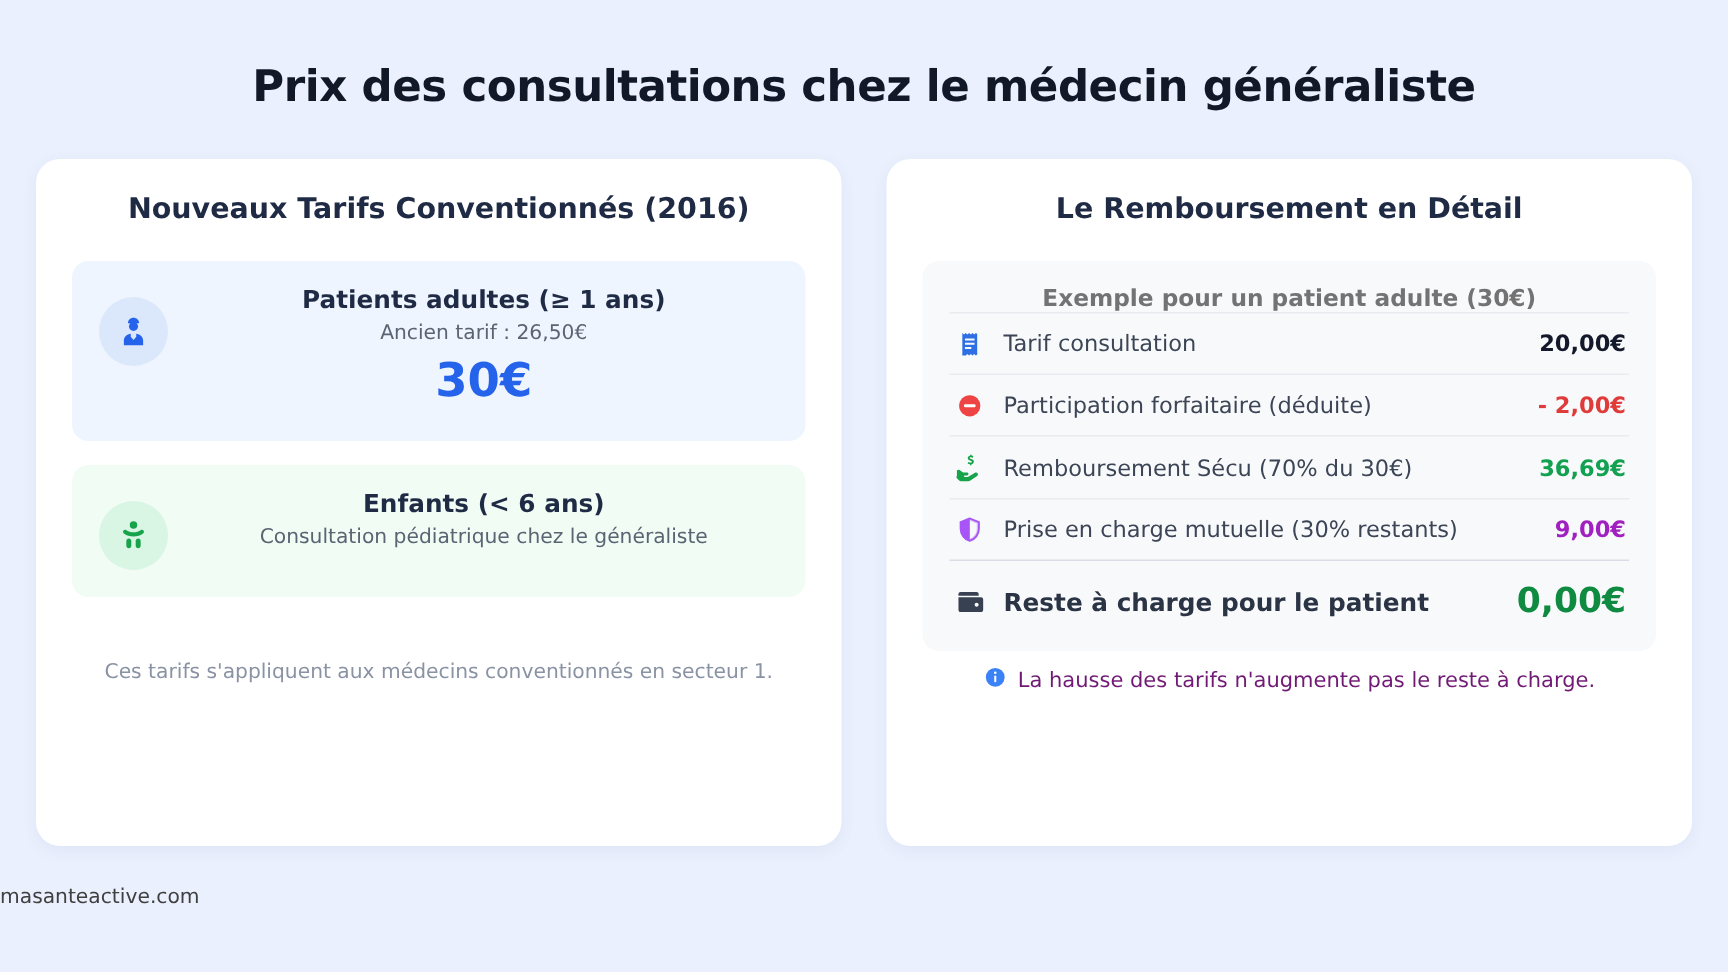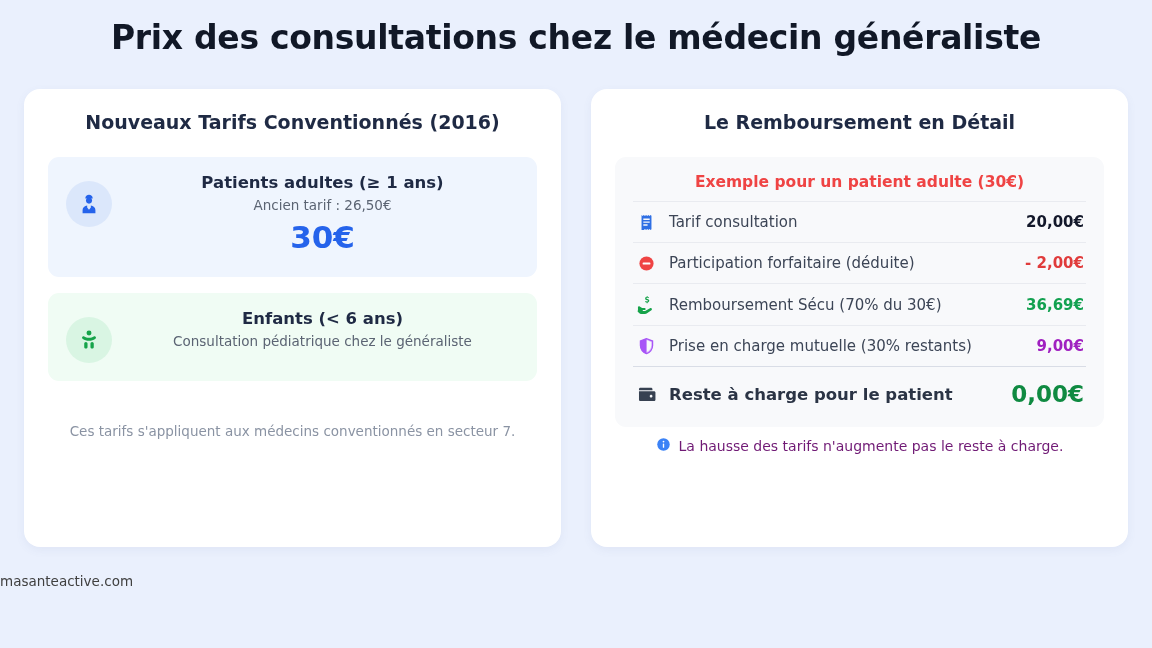--- a/index.html
+++ b/index.html
@@ -6,25 +6,25 @@
   html, body {
     width: 1152px; height: 648px;
     background: #eaf0fd;
     font-family: "DejaVu Sans", "Liberation Sans", sans-serif;
     overflow: hidden;
   }
   .page { width: 1152px; height: 648px; position: relative; }
 
   .page-title {
     text-align: center;
-    font-size: 33px;
+    font-size: 29px;
     font-weight: bold;
     color: #111827;
     letter-spacing: -0.3px;
-    padding-top: 18px;
+    padding-top: 40px;
   }
 
   .columns {
     display: flex;
     gap: 30px;
     padding: 32px 24px 0 24px;
     align-items: flex-start;
   }
   .card {
     background: #ffffff;
@@ -89,22 +89,21 @@
   
   .detail-panel {
     background: #f8f9fb;
     border-radius: 11px;
     padding: 16px 18px 14px 18px;
   }
   .detail-title {
     text-align: center;
     font-size: 15.5px;
     font-weight: bold;
-    color: #ef4444;
-    margin-bottom: 10px;
+    color: #737373;
   }
   .row {
     display: flex;
     align-items: center;
     padding: 11px 2px;
     border-top: 1px solid #e9ebf0;
   }
   .row:first-of-type { border-top: none; }
   .row-icon {
     width: 22px; flex: 0 0 22px;
@@ -179,21 +178,21 @@
             <path d="M4.6 8.6c-.5.9 0 1.7.7 2.2 1.7 1.2 4 2 6.7 2s5-.8 6.7-2c.7-.5 1.2-1.3.7-2.2-.4-.8-1.4-1-2.2-.5-1.3.9-3.1 1.5-5.2 1.5s-3.9-.6-5.2-1.5c-.8-.5-1.8-.3-2.2.5z"></path>
             <path d="M8.6 14.1c-1 0-1.8.8-1.8 1.8v3.6c0 1 .8 1.8 1.8 1.8s1.8-.8 1.8-1.8v-3.6c0-1-.8-1.8-1.8-1.8zM15.4 14.1c-1 0-1.8.8-1.8 1.8v3.6c0 1 .8 1.8 1.8 1.8s1.8-.8 1.8-1.8v-3.6c0-1-.8-1.8-1.8-1.8z"></path>
           </svg>
         </div>
         <div class="tariff-body">
           <div class="tariff-head">Enfants (&lt; 6 ans)</div>
           <div class="tariff-sub">Consultation pédiatrique chez le généraliste</div>
         </div>
       </div>
 
-      <div class="left-note">Ces tarifs s'appliquent aux médecins conventionnés en secteur 7.</div>
+      <div class="left-note">Ces tarifs s'appliquent aux médecins conventionnés en secteur 1.</div>
     </section>
 
     <section class="card card-right">
       <h2 class="card-title">Le Remboursement en Détail</h2>
 
       <div class="detail-panel">
         <div class="detail-title">Exemple pour un patient adulte (30€)</div>
 
         <div class="row">
           <span class="row-icon">

